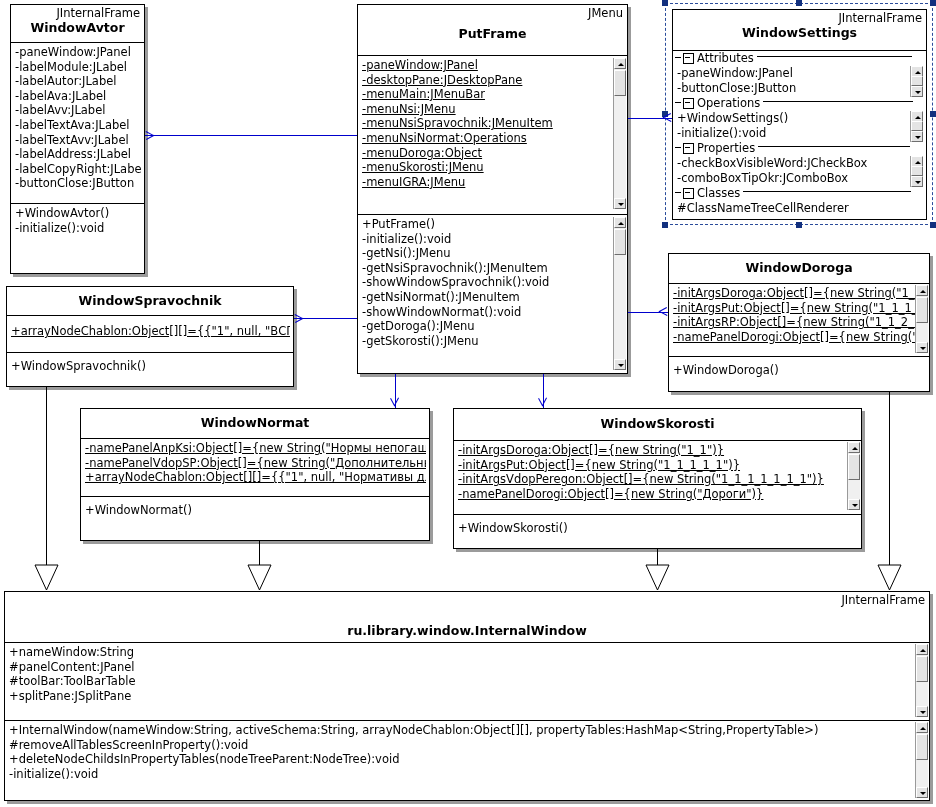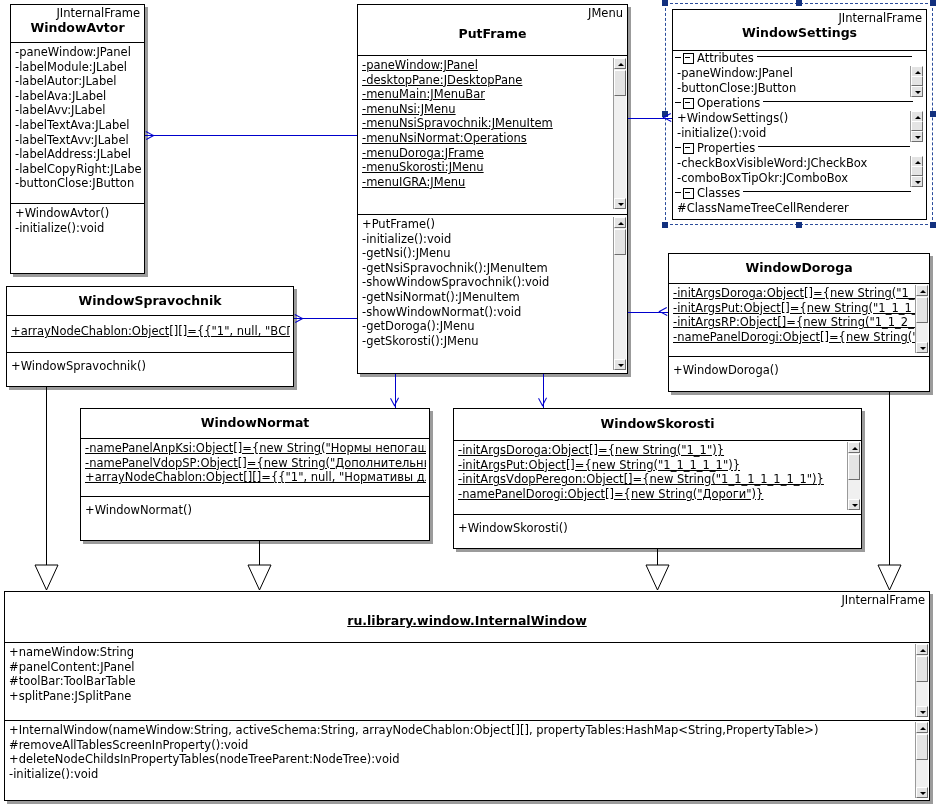--- a/index.html
+++ b/index.html
@@ -88,21 +88,21 @@
       <div class="stereo">JMenu</div>
       <div class="cname" style="margin-top:6px;">PutFrame</div>
     </div>
     <div class="comp" style="height:158px;">
       <div class="row stat">-paneWindow:JPanel</div>
       <div class="row stat">-desktopPane:JDesktopPane</div>
       <div class="row stat">-menuMain:JMenuBar</div>
       <div class="row stat">-menuNsi:JMenu</div>
       <div class="row stat">-menuNsiSpravochnik:JMenuItem</div>
       <div class="row stat">-menuNsiNormat:Operations</div>
-      <div class="row stat">-menuDoroga:JFrame</div>
+      <div class="row stat">-menuDoroga:Object</div>
       <div class="row stat">-menuSkorosti:JMenu</div>
       <div class="row stat">-menuIGRA:JMenu</div>
       <div class="sb" style="top:2px;height:151px;">
         <div class="btn up">
             <i></i>
           </div>
         <div class="thumb" style="top:12px;height:26px;"></div>
         <div class="btn dn">
             <i></i>
           </div>
@@ -277,21 +277,21 @@
       </div>
     </div>
     <div class="comp" style="height:34px;">
       <div class="row" style="line-height:22px;">+WindowSkorosti()</div>
     </div>
   </div>
 
   <div class="uml shadow" style="left:4px;top:591px;width:926px;height:210px;">
     <div class="hdr" style="height:51px;">
       <div class="stereo">JInternalFrame</div>
-      <div class="cname" style="margin-top:6px;text-decoration:underline;">ru.library.window.InternalWindow</div>
+      <div class="cname" style="margin-top:16px;">ru.library.window.InternalWindow</div>
     </div>
     <div class="comp" style="height:77px;">
       <div class="row">+nameWindow:String</div>
       <div class="row">#panelContent:JPanel</div>
       <div class="row">#toolBar:ToolBarTable</div>
       <div class="row">+splitPane:JSplitPane</div>
       <div class="sb" style="top:1px;height:73px;">
         <div class="btn up">
             <i></i>
           </div>

